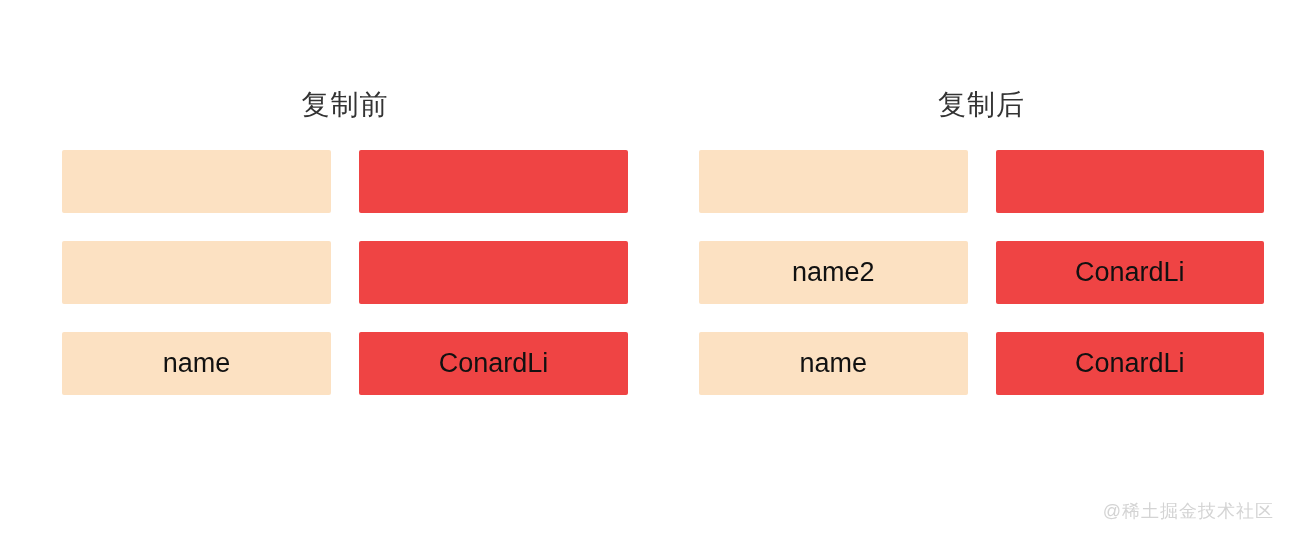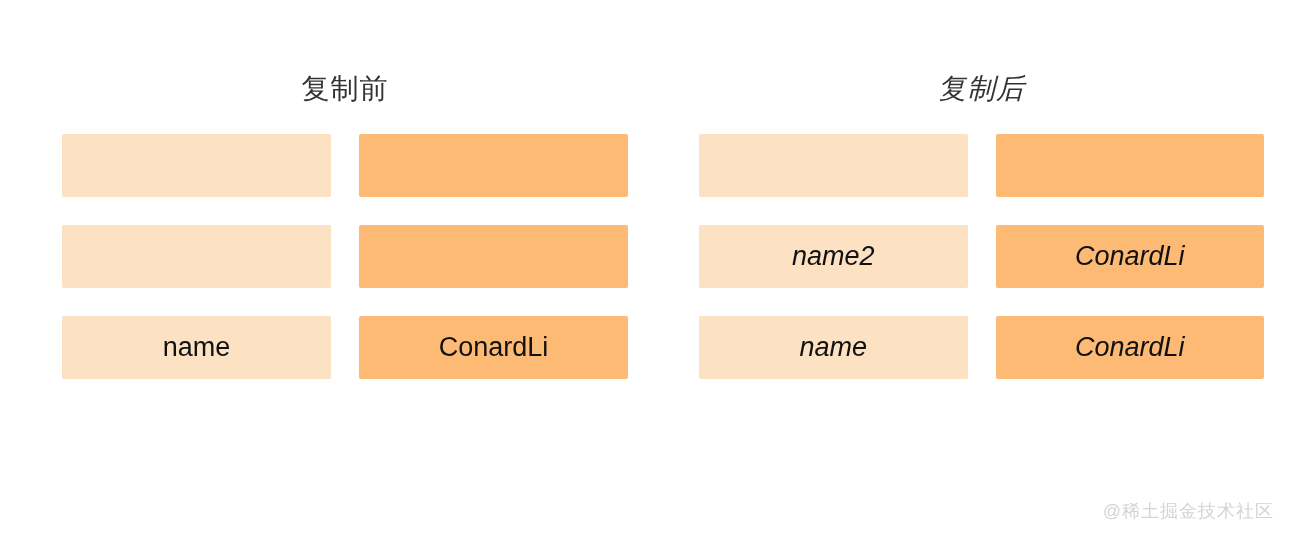--- a/index.html
+++ b/index.html
@@ -9,25 +9,25 @@
   body {
     width: 1304px;
     height: 536px;
     background: #ffffff;
     position: relative;
     overflow: hidden;
     font-family: "Liberation Sans", "DejaVu Sans", sans-serif;
   }
   .table-group {
     position: absolute;
-    top: 72px;
+    top: 88px;
     padding-left: 12px;
   }
   .table-group.before { left: 50px;  width: 566px; }
-  .table-group.after  { left: 687px; width: 565px; font-style: italic; }
+  .table-group.after  { left: 687px; width: 565px; }
   .table-title {
     height: 34px;
     line-height: 34px;
     text-align: center;
     font-size: 28px;
     color: #333333;
     letter-spacing: 1px;
   }
   .table-rows {
     margin-top: 28px;
@@ -40,21 +40,21 @@
   .cell {
     height: 63px;
     display: flex;
     align-items: center;
     justify-content: center;
     font-size: 27px;
     color: #111111;
     border-radius: 2px;
   }
   .cell.key   { background: #fce1c2; }
-  .cell.value { background: #fdba74; }
+  .cell.value { background: #ef4444; }
   .watermark {
     position: absolute;
     right: 30px;
     bottom: 13px;
     font-size: 18px;
     color: #d4d4d4;
     letter-spacing: 1px;
   }
 </style>
 </head>

